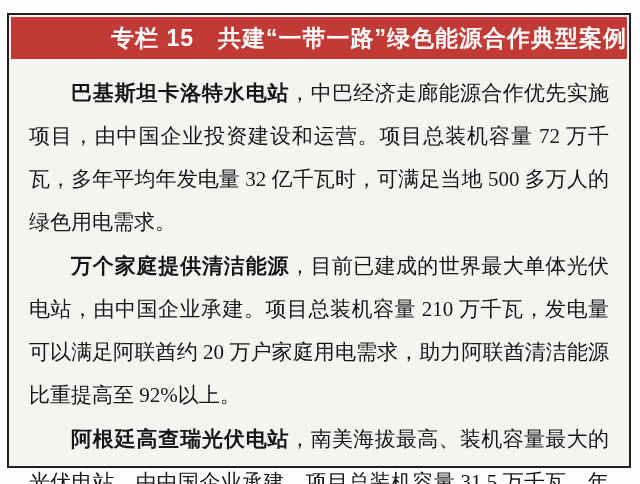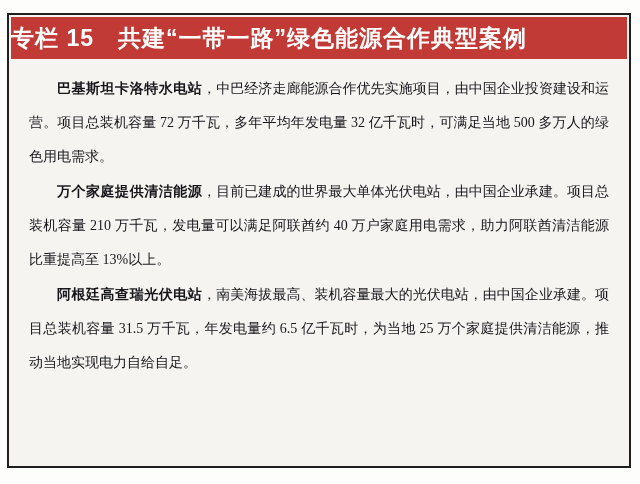--- a/index.html
+++ b/index.html
@@ -24,39 +24,39 @@
     border: 2px solid #1f1f1f;
     background: #f5f4f0;
     box-sizing: content-box;
   }
   .column-header {
     margin: 2px;
     height: 42px;
     background: #c23a35;
     display: flex;
     align-items: center;
-    justify-content: flex-start;
+    justify-content: flex-end;
   }
   .column-title {
     color: #ffffff;
     font-family: "Liberation Sans", sans-serif;
     font-weight: 700;
     font-size: 23px;
     letter-spacing: 1px;
     white-space: nowrap;
   }
   .column-content {
     padding: 10px 20px 8px 20px;
   }
   .column-content p {
     margin: 0;
     text-indent: 2em;
     text-align: justify;
-    font-size: 14px;
-    line-height: 34px;
+    font-size: 21px;
+    line-height: 43px;
     color: #16161a;
   }
   .case-lead {
     font-family: "Liberation Sans", sans-serif;
     font-weight: 700;
     letter-spacing: 0.5px;
   }
 </style>
 </head>
 <body>
@@ -69,21 +69,21 @@
     </div>
 
     <div class="column-content">
 
       <p>
         <span class="case-lead">巴基斯坦卡洛特水电站</span><span>，中巴经济走廊能源合作优先实施项目，由中国企业投资建设和运营。项目总装机容量 72 万千瓦，多年平均年发电量 32 亿千瓦时，可满足当地 500 多万人的绿色用电需求。</span>
       </p>
 
 
       <p>
-        <span class="case-lead">万个家庭提供清洁能源</span><span>，目前已建成的世界最大单体光伏电站，由中国企业承建。项目总装机容量 210 万千瓦，发电量可以满足阿联酋约 40 万户家庭用电需求，助力阿联酋清洁能源比重提高至 13%以上。</span>
+        <span class="case-lead">万个家庭提供清洁能源</span><span>，目前已建成的世界最大单体光伏电站，由中国企业承建。项目总装机容量 210 万千瓦，发电量可以满足阿联酋约 20 万户家庭用电需求，助力阿联酋清洁能源比重提高至 92%以上。</span>
       </p>
 
       <p>
         <span class="case-lead">阿根廷高查瑞光伏电站</span><span>，南美海拔最高、装机容量最大的光伏电站，由中国企业承建。项目总装机容量 31.5 万千瓦，年发电量约 6.5 亿千瓦时，为当地 25 万个家庭提供清洁能源，推动当地实现电力自给自足。</span>
       </p>
 
     </div>
   </div>
 </div>
 

